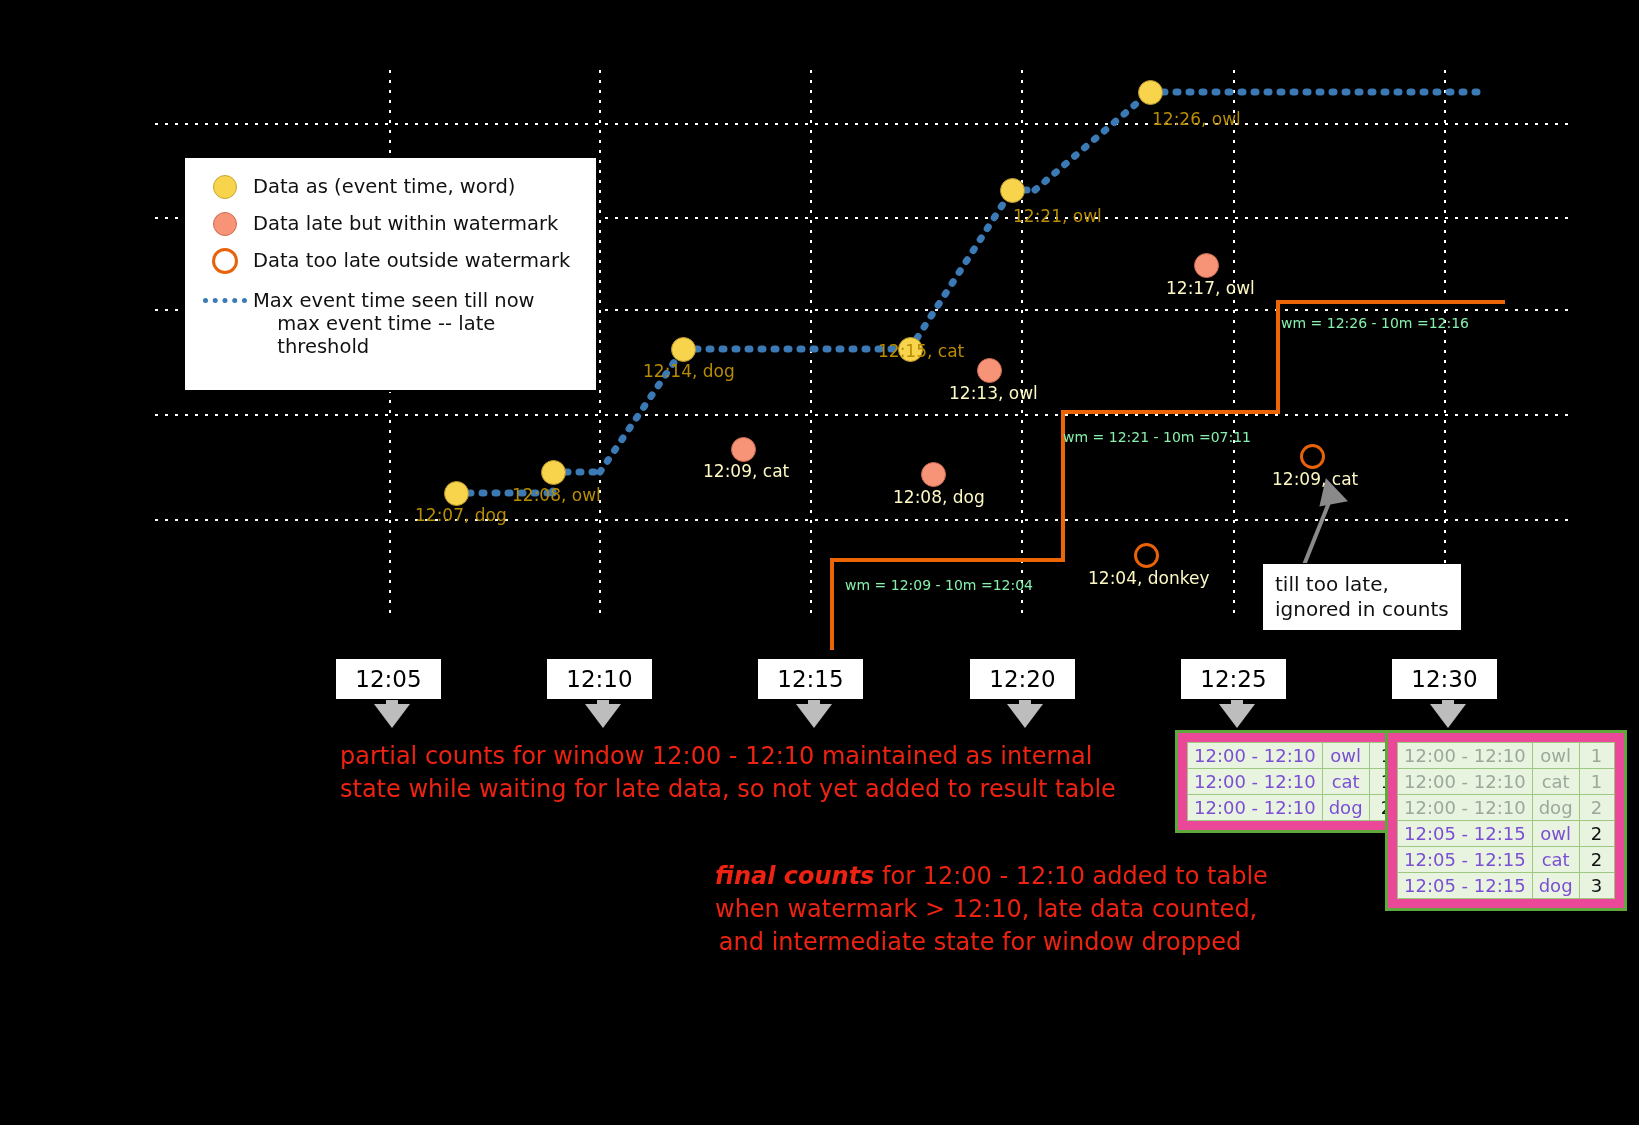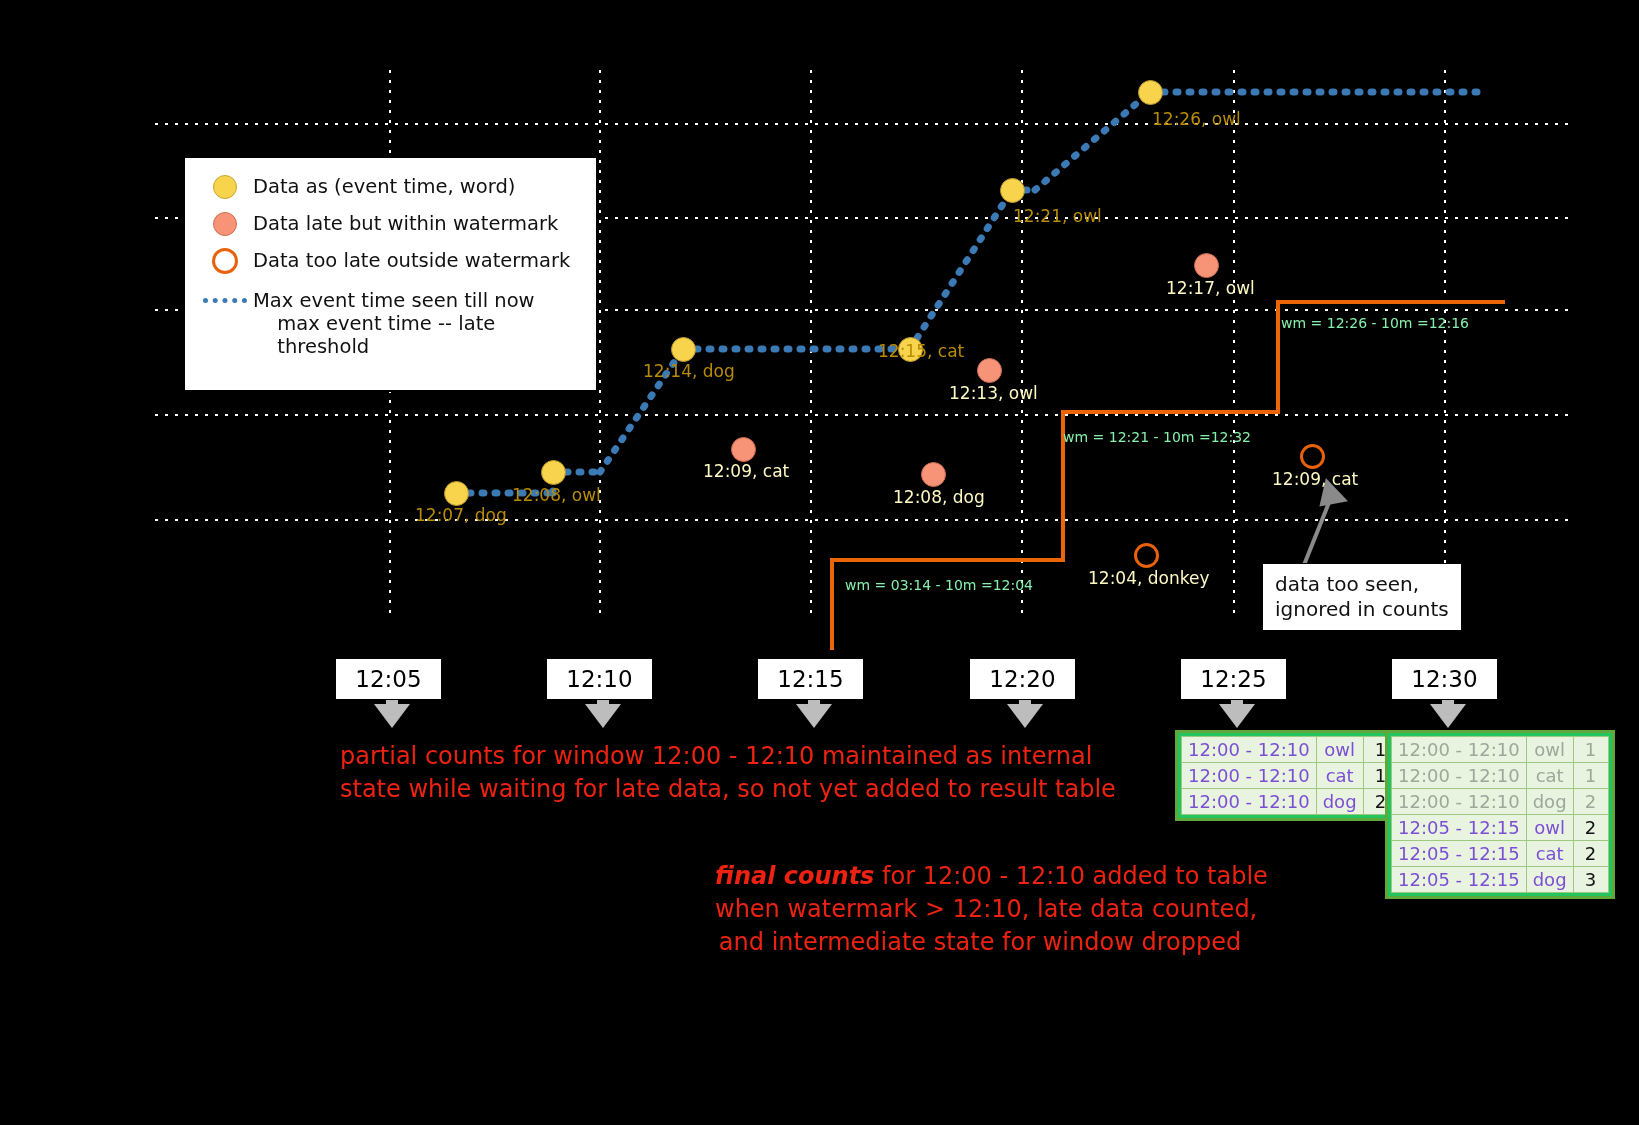--- a/index.html
+++ b/index.html
@@ -39,21 +39,21 @@
 
   
   .callout{position:absolute;background:#fff;border:1px solid #000;padding:8px 12px;
            font-size:20px;color:#111;line-height:1.25;white-space:nowrap;}
 
   
   .redtext{position:absolute;color:#ee2211;font-size:24px;line-height:1.38;text-align:center;white-space:nowrap;}
   .redtext i{font-style:italic;font-weight:bold;}
 
   
-  .restable{position:absolute;border:3px solid #5fa83c;background:#22c55e;padding:3px;}
+  .restable{position:absolute;border:3px solid #5fa83c;background:#ec4899;padding:9px;}
   .restable table{border-collapse:collapse;}
   .restable td{border:1px solid #9cc87f;font-size:18px;padding:2px 6px;color:#7b4fd4;
                background:#e8f3e0;white-space:nowrap;}
   .restable td.win{color:#7b4fd4;}
   .restable td.word{color:#7b4fd4;text-align:center;}
   .restable td.cnt{color:#111;text-align:center;width:22px;}
 </style>
 </head>
 <body>
 
@@ -167,33 +167,33 @@
 
 <div class="pt yellow" style="left:1138px;top:80px"></div>
 <div class="plabel" style="left:1152px;top:109px">12:26, owl</div>
 
 <div class="pt hollow" style="left:1134px;top:543px"></div>
 <div class="plabel orange" style="left:1088px;top:568px">12:04, donkey</div>
 
 <div class="pt hollow" style="left:1300px;top:444px"></div>
 <div class="plabel orange" style="left:1272px;top:469px">12:09, cat</div>
 
-<div class="wmlabel" style="left:845px;top:577px">wm = 03:14 - 10m =12:04</div>
-<div class="wmlabel" style="left:1063px;top:429px">wm = 12:21 - 10m =12:32</div>
+<div class="wmlabel" style="left:845px;top:577px">wm = 12:09 - 10m =12:04</div>
+<div class="wmlabel" style="left:1063px;top:429px">wm = 12:21 - 10m =07:11</div>
 <div class="wmlabel" style="left:1281px;top:315px">wm = 12:26 - 10m =12:16</div>
 
 <div class="tick" style="left:335px;top:658px">12:05</div>
 <div class="tick" style="left:546px;top:658px">12:10</div>
 <div class="tick" style="left:757px;top:658px">12:15</div>
 <div class="tick" style="left:969px;top:658px">12:20</div>
 <div class="tick" style="left:1180px;top:658px">12:25</div>
 <div class="tick" style="left:1391px;top:658px">12:30</div>
 
 <div class="callout" style="left:1262px;top:563px">
-  <div>data too seen,</div>
+  <div>till too late,</div>
   <div>ignored in counts</div>
 </div>
 
 <div class="redtext" style="left:340px;top:740px;width:750px">
   <div>partial counts for window 12:00 - 12:10 maintained as internal</div>
   <div>state while waiting for late data, so not yet added  to result table</div>
 </div>
 
 <div class="redtext" style="left:715px;top:860px;width:530px">
   <div>

